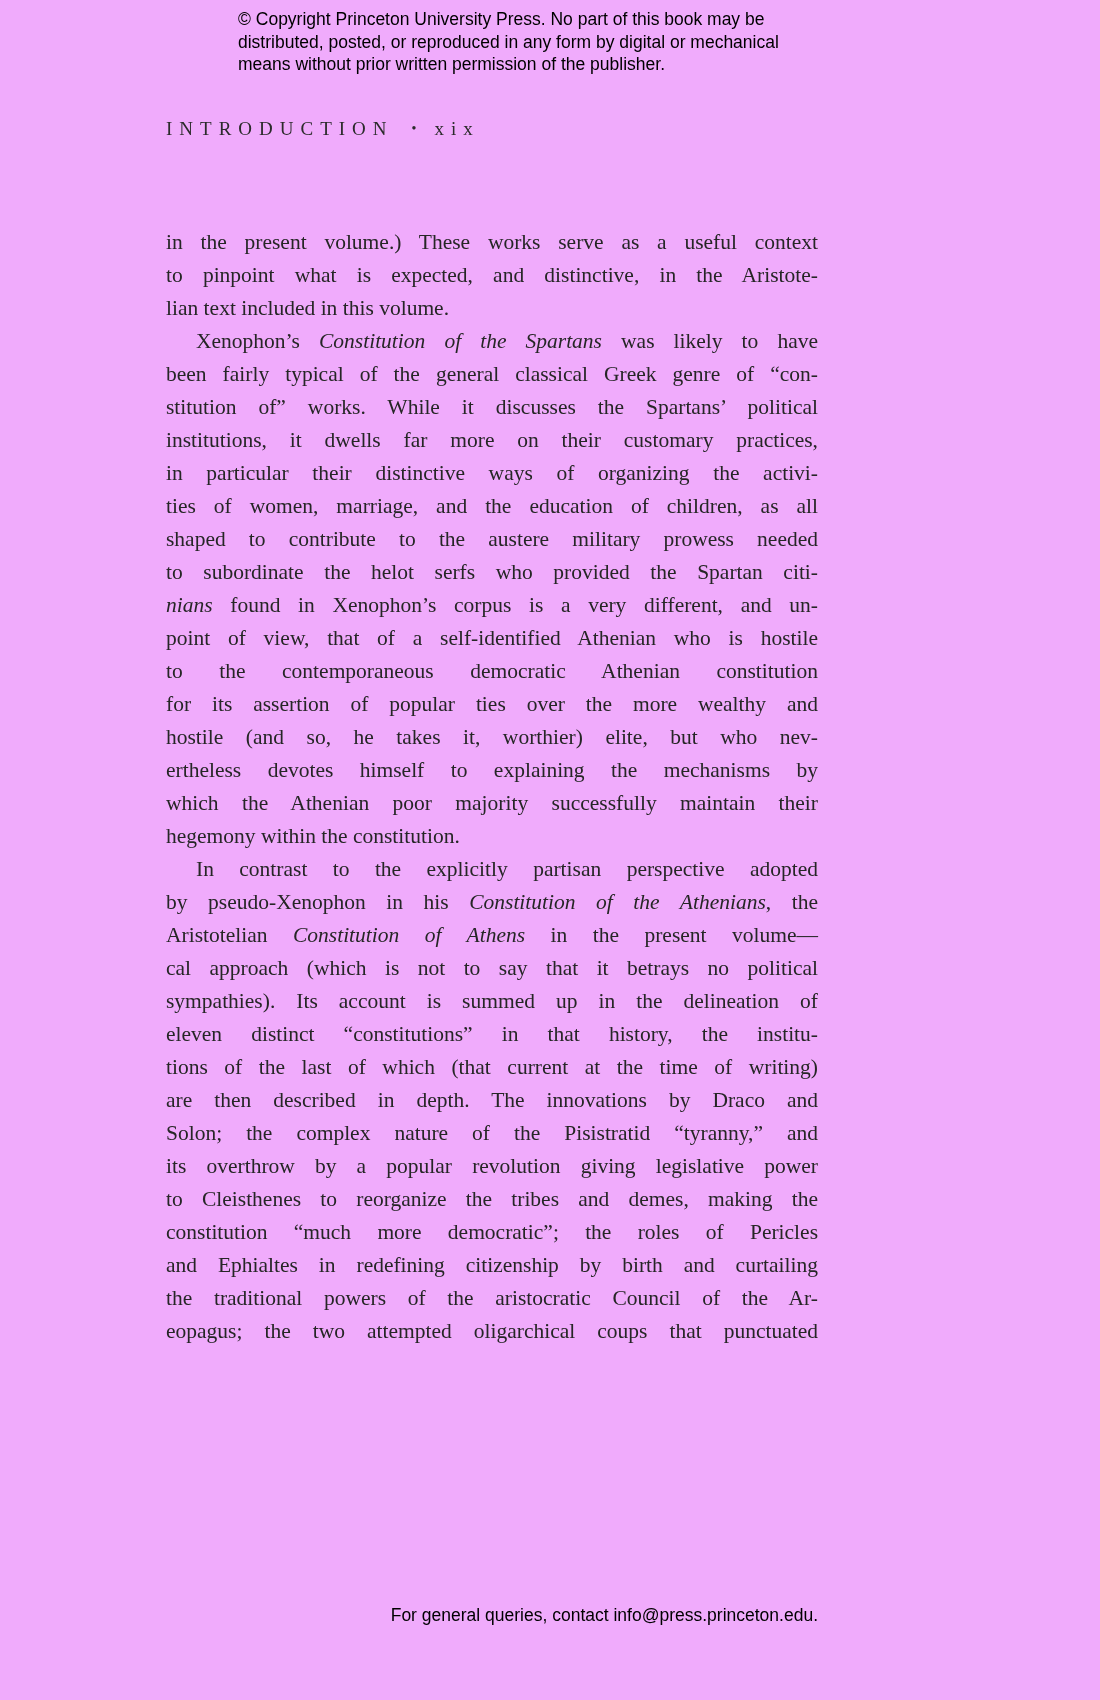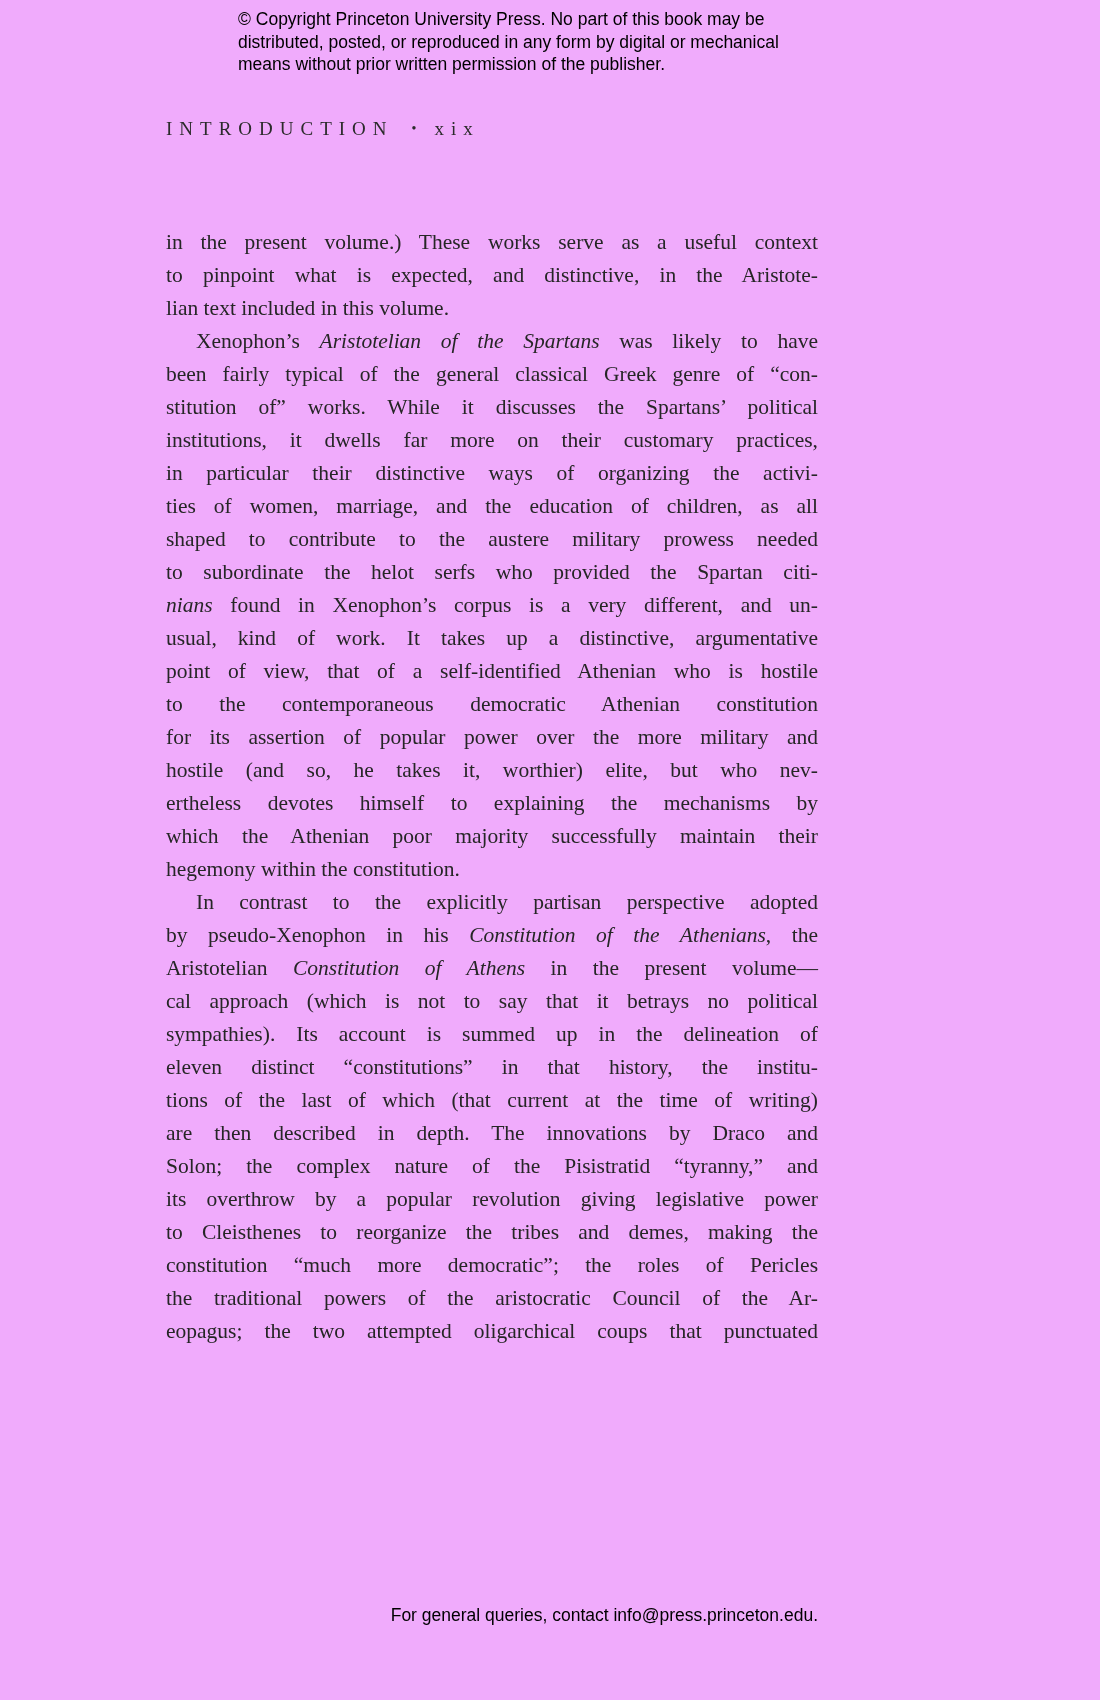--- a/index.html
+++ b/index.html
@@ -73,48 +73,48 @@
   </div>
 
   <div class="runhead">
     <span>INTRODUCTION</span><span class="sep">•</span><span>xix</span>
   </div>
 
   <div class="bodytext">
       <div class="bline"><span>in the present volume.) These works serve as a useful context</span></div>
       <div class="bline"><span>to pinpoint what is expected, and distinctive, in the Aristote-</span></div>
       <div class="bline flush"><span>lian text included in this volume.</span></div>
-      <div class="bline ind"><span>Xenophon’s </span><span class="it">Aristotelian of the Spartans</span><span> was likely to have</span></div>
+      <div class="bline ind"><span>Xenophon’s </span><span class="it">Constitution of the Spartans</span><span> was likely to have</span></div>
       <div class="bline"><span>been fairly typical of the general classical Greek genre of “con-</span></div>
       <div class="bline"><span>stitution of” works. While it discusses the Spartans’ political</span></div>
       <div class="bline"><span>institutions, it dwells far more on their customary practices,</span></div>
       <div class="bline"><span>in particular their distinctive ways of organizing the activi-</span></div>
       <div class="bline"><span>ties of women, marriage, and the education of children, as all</span></div>
       <div class="bline"><span>shaped to contribute to the austere military prowess needed</span></div>
       <div class="bline"><span>to subordinate the helot serfs who provided the Spartan citi-</span></div>
       <div class="bline"><span class="it">nians</span><span> found in Xenophon’s corpus is a very different, and un-</span></div>
-      <div class="bline"><span>usual, kind of work. It takes up a distinctive, argumentative</span></div>
       <div class="bline"><span>point of view, that of a self-identified Athenian who is hostile</span></div>
       <div class="bline"><span>to the contemporaneous democratic Athenian constitution</span></div>
-      <div class="bline"><span>for its assertion of popular power over the more military and</span></div>
+      <div class="bline"><span>for its assertion of popular ties over the more wealthy and</span></div>
       <div class="bline"><span>hostile (and so, he takes it, worthier) elite, but who nev-</span></div>
       <div class="bline"><span>ertheless devotes himself to explaining the mechanisms by</span></div>
       <div class="bline"><span>which the Athenian poor majority successfully maintain their</span></div>
       <div class="bline flush"><span>hegemony within the constitution.</span></div>
       <div class="bline ind"><span>In contrast to the explicitly partisan perspective adopted</span></div>
       <div class="bline"><span>by pseudo-Xenophon in his </span><span class="it">Constitution of the Athenians</span><span>, the</span></div>
       <div class="bline"><span>Aristotelian </span><span class="it">Constitution of Athens</span><span> in the present volume—</span></div>
       <div class="bline"><span>cal approach (which is not to say that it betrays no political</span></div>
       <div class="bline"><span>sympathies). Its account is summed up in the delineation of</span></div>
       <div class="bline"><span>eleven distinct “constitutions” in that history, the institu-</span></div>
       <div class="bline"><span>tions of the last of which (that current at the time of writing)</span></div>
       <div class="bline"><span>are then described in depth. The innovations by Draco and</span></div>
       <div class="bline"><span>Solon; the complex nature of the Pisistratid “tyranny,” and</span></div>
       <div class="bline"><span>its overthrow by a popular revolution giving legislative power</span></div>
       <div class="bline"><span>to Cleisthenes to reorganize the tribes and demes, making the</span></div>
       <div class="bline"><span>constitution “much more democratic”; the roles of Pericles</span></div>
+      <div class="bline"><span>and Ephialtes in redefining citizenship by birth and curtailing</span></div>
       <div class="bline"><span>the traditional powers of the aristocratic Council of the Ar-</span></div>
       <div class="bline"><span>eopagus; the two attempted oligarchical coups that punctuated</span></div>
     </div>
 
   <div class="footer">For general queries, contact info@press.princeton.edu.</div>
 
 </div>
 
 </body></html>

